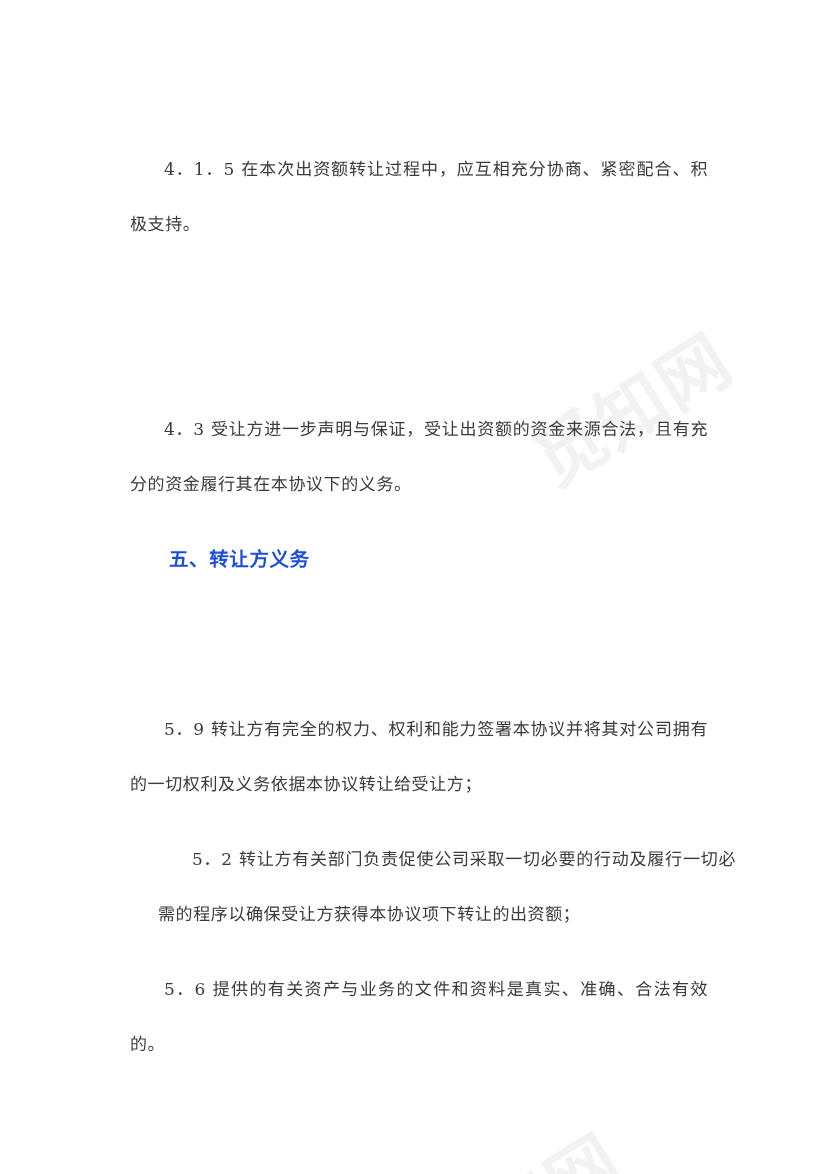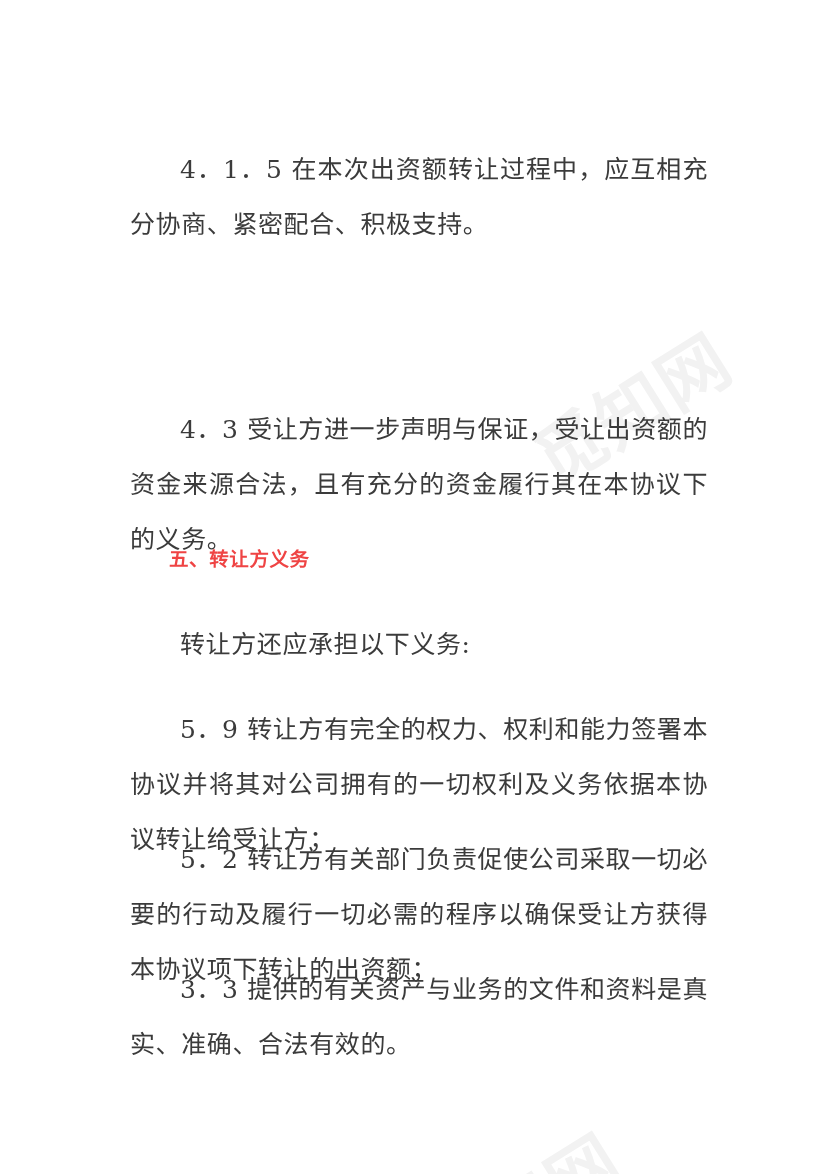--- a/index.html
+++ b/index.html
@@ -69,51 +69,51 @@
     width: 578px;
     height: 100%;
   }
 
   .para {
     position: absolute;
     left: 0;
     width: 578px;
     margin: 0;
     color: #3b3b3b;
-    font-size: 25px;
+    font-size: 17px;
     line-height: 55px;
     text-align: justify;
     text-justify: inter-ideograph;
     letter-spacing: 0.6px;
   }
 
   .para.indent {
     text-indent: 2em;
   }
 
   .heading {
     position: absolute;
     left: 0;
     width: 578px;
     margin: 0;
-    color: #ef4444;
+    color: #1d4ed8;
     font-size: 19.5px;
     line-height: 55px;
     text-indent: 2em;
     letter-spacing: 0.6px;
   }
 
   
   .p-415   { top: 142px; }
   .p-42    { top: 272px; }
   .p-43    { top: 402px; }
   .h-five  { top: 532px; }
   .p-intro { top: 617px; }
   .p-51    { top: 702px; }
-  .p-52    { top: 832px; }
+  .p-52    { top: 832px; margin-left: 28px; }
   .p-53    { top: 962px; }
 </style>
 </head>
 <body>
 
 <div class="page">
 
   <div class="watermark wm-mid">
     <span class="wm-glyph">觅知网</span>
   </div>
@@ -124,22 +124,21 @@
 
   <div class="content">
 
     <p class="para indent p-415">4．1．5 在本次出资额转让过程中，应互相充分协商、紧密配合、积极支持。</p>
 
 
     <p class="para indent p-43">4．3 受让方进一步声明与保证，受让出资额的资金来源合法，且有充分的资金履行其在本协议下的义务。</p>
 
     <h2 class="heading h-five">五、转让方义务</h2>
 
-    <p class="para indent p-intro">转让方还应承担以下义务:</p>
 
     <p class="para indent p-51">5．9 转让方有完全的权力、权利和能力签署本协议并将其对公司拥有的一切权利及义务依据本协议转让给受让方；</p>
 
     <p class="para indent p-52">5．2 转让方有关部门负责促使公司采取一切必要的行动及履行一切必需的程序以确保受让方获得本协议项下转让的出资额；</p>
 
-    <p class="para indent p-53">3．3 提供的有关资产与业务的文件和资料是真实、准确、合法有效的。</p>
+    <p class="para indent p-53">5．6 提供的有关资产与业务的文件和资料是真实、准确、合法有效的。</p>
 
   </div>
 </div>
 
 </body></html>

